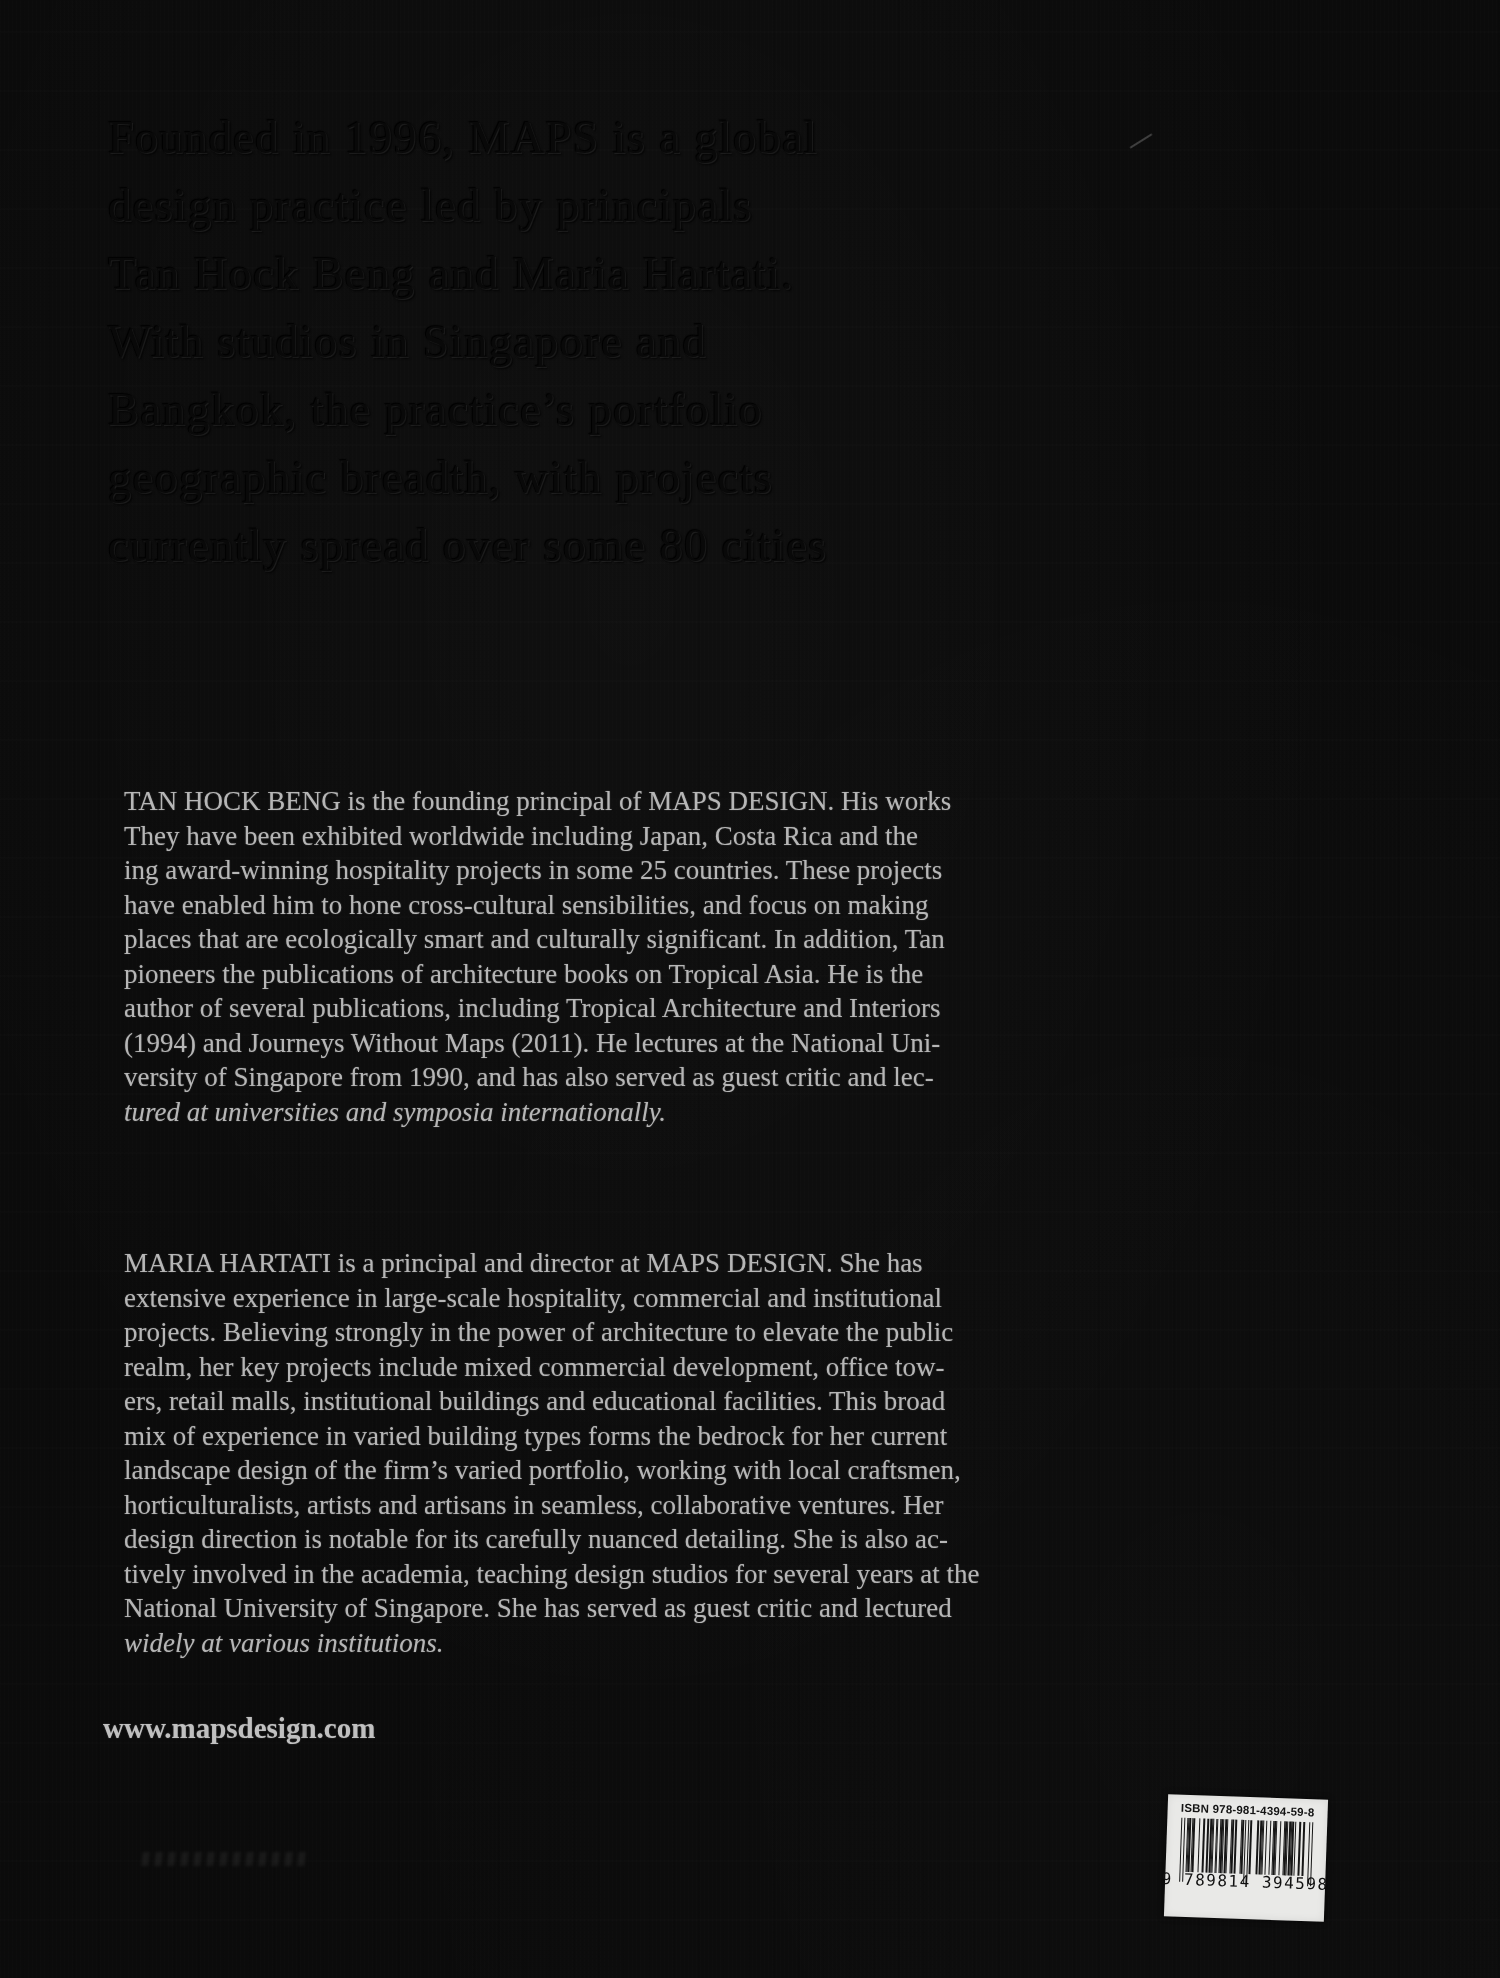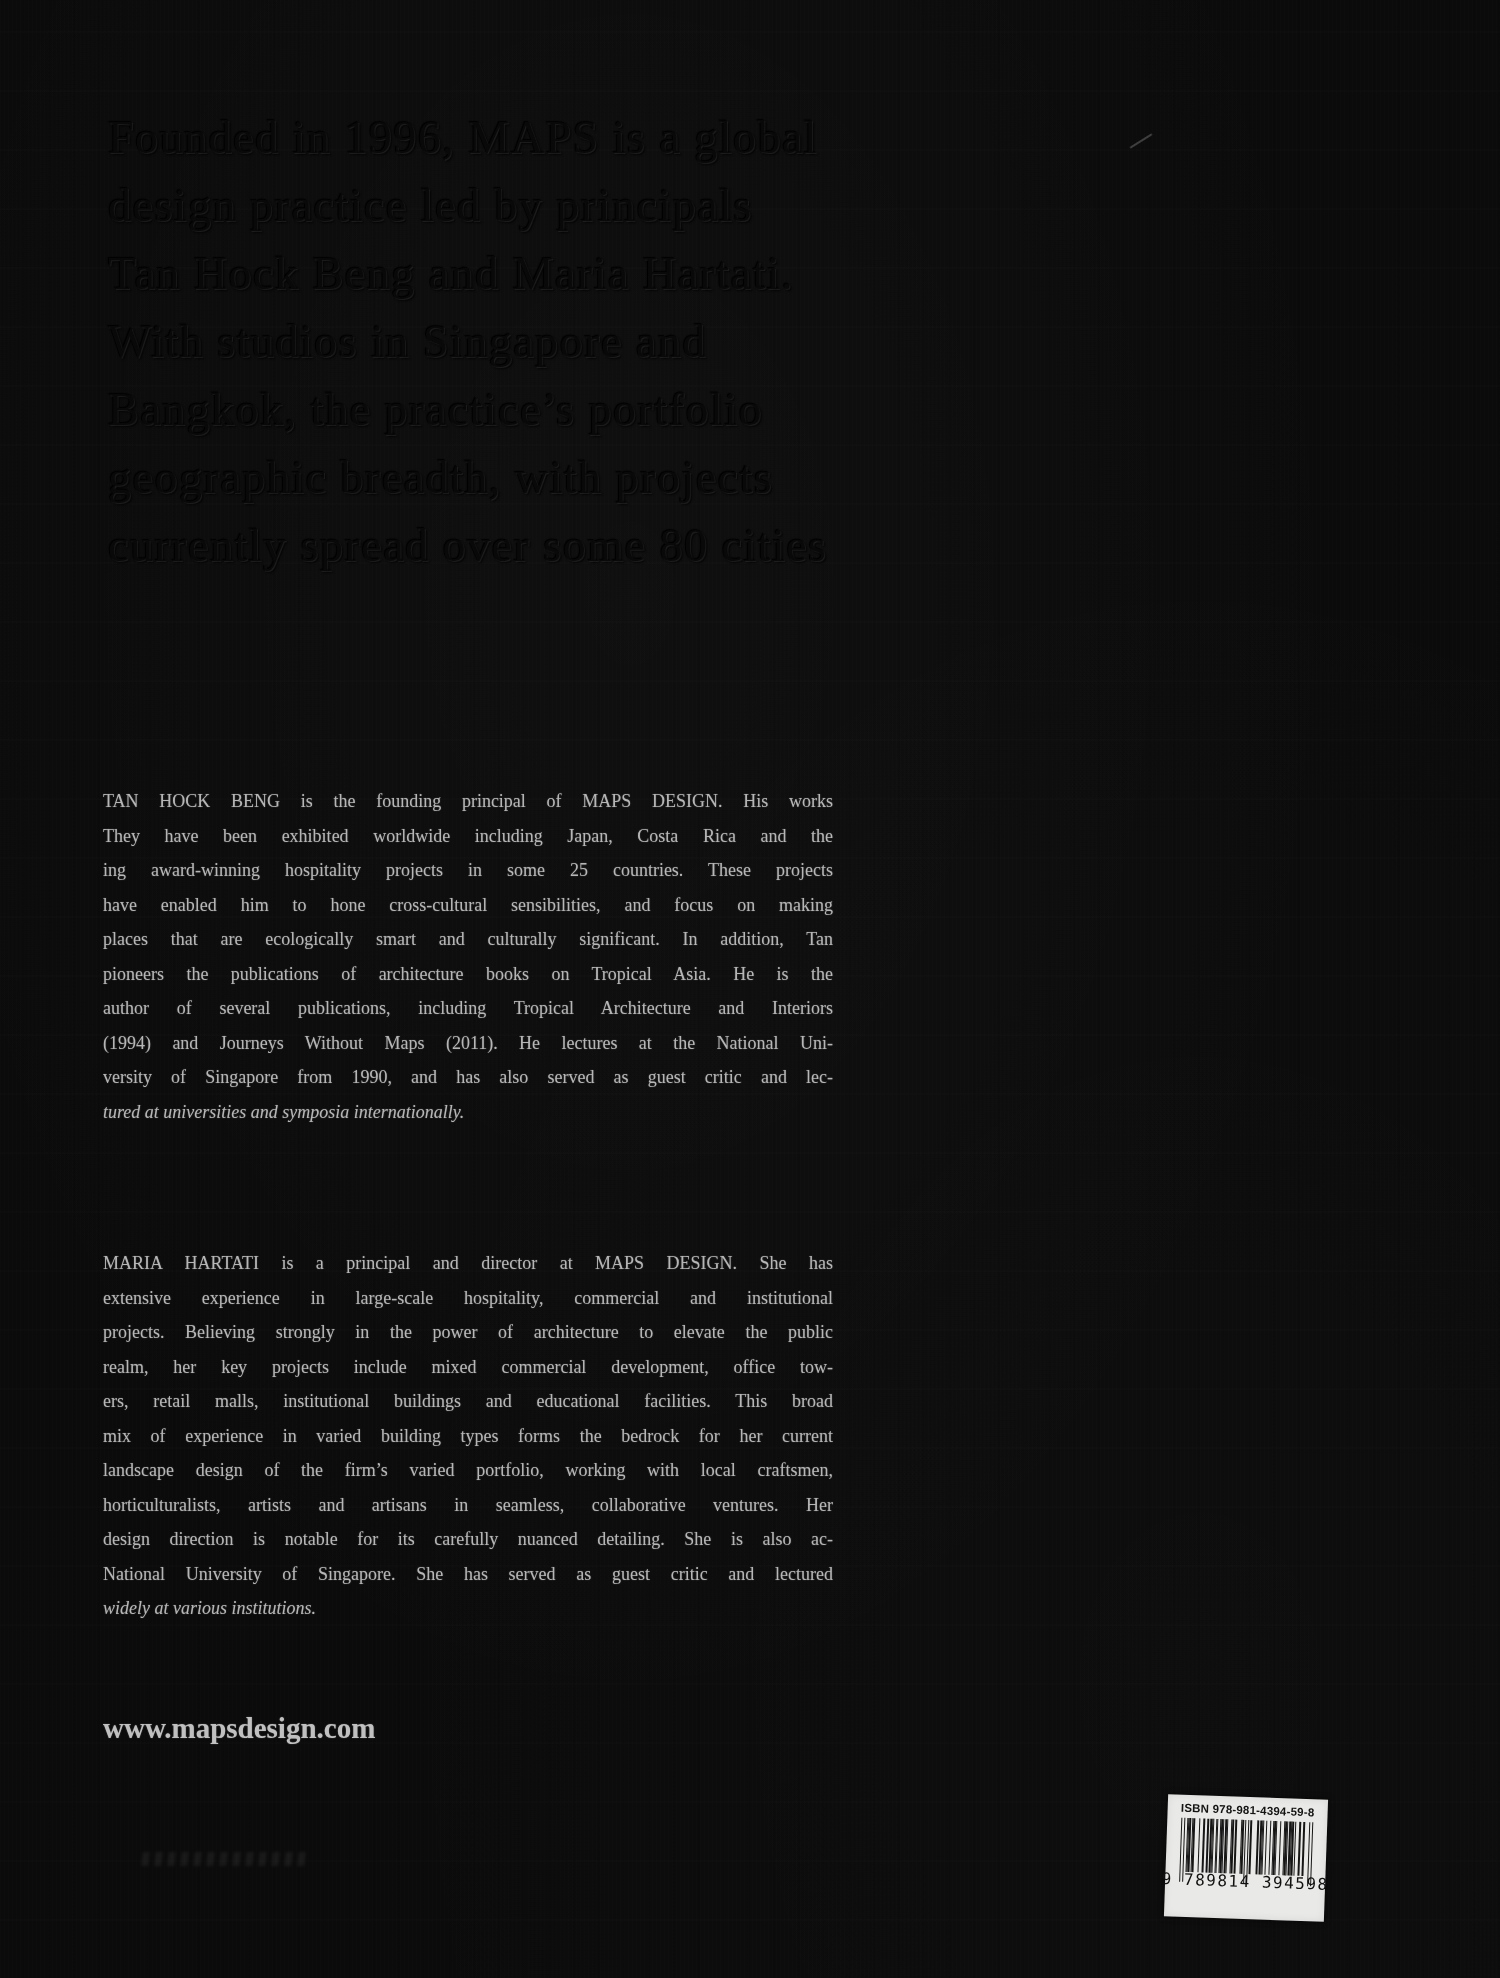--- a/index.html
+++ b/index.html
@@ -33,26 +33,27 @@
       1px 1px 1px rgba(160,160,160,0.15),
       2px 2px 2px rgba(0,0,0,0.75),
       -1px -1px 1px rgba(0,0,0,0.9);
   }
   
   .bio{
     position:absolute;left:103px;width:730px;
     color:#b6b6b6;
   }
   .bio .line{
-    font-size:18px;
+    font-size:27px;
     line-height:34.5px;
     text-align:justify;
     text-align-last:justify;
     text-shadow:0 0 1.5px rgba(200,200,200,0.38);
     white-space:nowrap;
+    margin-left:21px;
   }
   .bio .line.last{text-align-last:left;font-style:italic;}
   .bio-tan{top:784px;}
   .bio-maria{top:1246px;}
   .website{
     position:absolute;left:103px;top:1712px;
     font-size:29px;color:#c0c0c0;
     text-shadow:0 0 1.5px rgba(200,200,200,0.4);
     font-weight:bold;
   }
@@ -136,20 +137,21 @@
   <section class="bio bio-maria">
       <div class="line">MARIA HARTATI is a principal and director at MAPS DESIGN. She has</div>
       <div class="line">extensive experience in large-scale hospitality, commercial and institutional</div>
       <div class="line">projects. Believing strongly in the power of architecture to elevate the public</div>
       <div class="line">realm, her key projects include mixed commercial development, office tow-</div>
       <div class="line">ers, retail malls, institutional buildings and educational facilities. This broad</div>
       <div class="line">mix of experience in varied building types forms the bedrock for her current</div>
       <div class="line">landscape design of the firm’s varied portfolio, working with local craftsmen,</div>
       <div class="line">horticulturalists, artists and artisans in seamless, collaborative ventures. Her</div>
       <div class="line">design direction is notable for its carefully nuanced detailing. She is also ac-</div>
+      <div class="line">tively involved in the academia, teaching design studios for several years at the</div>
       <div class="line">National University of Singapore. She has served as guest critic and lectured</div>
       <div class="line last">widely at various institutions.</div>
     </section>
 
   <div class="website">www.mapsdesign.com</div>
 
   <div class="publisher-mark"></div>
   <div class="scratch"></div>
 
   <div class="barcode-label">

